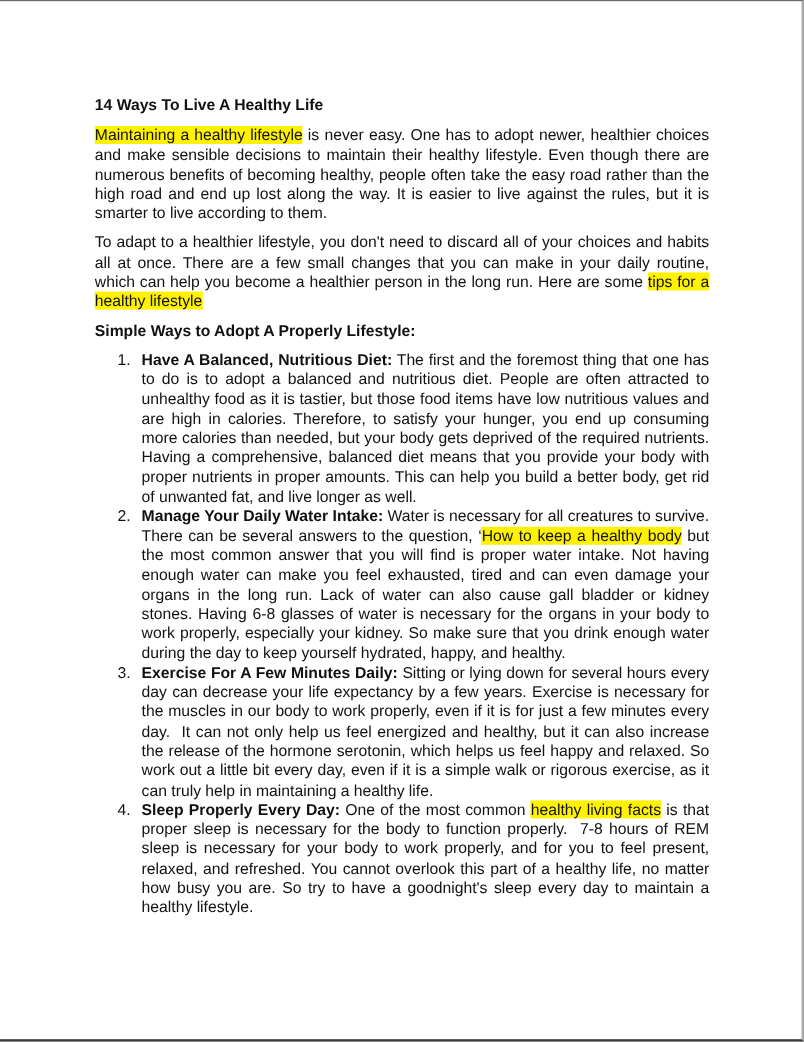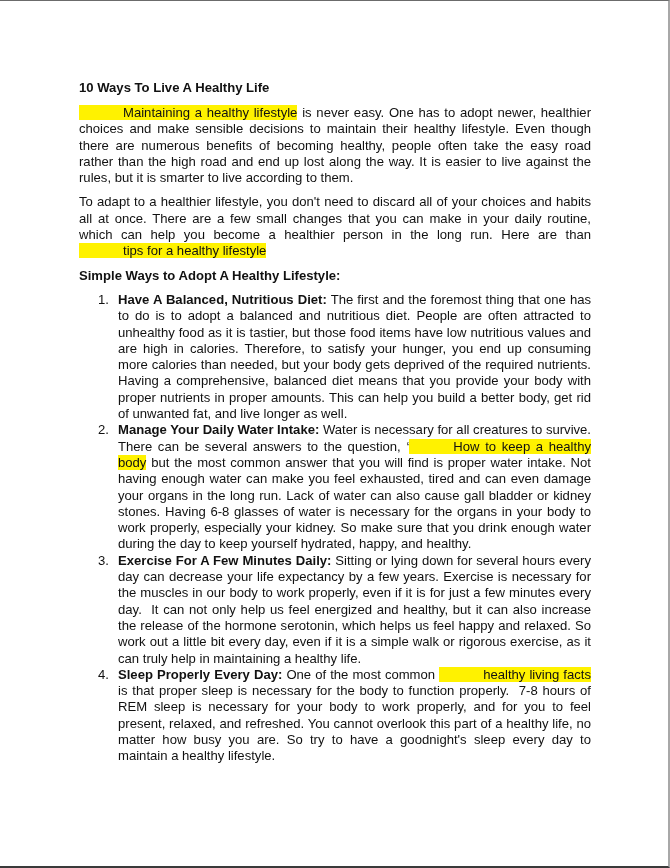--- a/index.html
+++ b/index.html
@@ -43,21 +43,20 @@
       margin: 0 0 8px 0;
       text-align: justify;
     }
     .subhead {
       font-weight: bold;
       margin: 0 0 8px 0;
       line-height: 16.3px;
     }
     .hl {
       background: #fff200;
-      padding-left: 44px;
     }
     ol {
       margin: 0;
       padding: 0;
       list-style: none;
     }
     li {
       position: relative;
       padding-left: 39px;
       text-align: justify;
@@ -71,27 +70,27 @@
     .lead {
       font-weight: bold;
       margin-top: 16px;
     }
   </style>
 </head>
 <body>
 
 <div class="frame">
   <div class="page">
-    <div class="title">10 Ways To Live A Healthy Life</div>
+    <div class="title">14 Ways To Live A Healthy Life</div>
 
     <p><span class="hl" style="background: rgb(255, 242, 0);">Maintaining a healthy lifestyle</span><span> is never easy. One has to adopt newer, healthier choices and make sensible decisions to maintain their healthy lifestyle. Even though there are numerous benefits of becoming healthy, people often take the easy road rather than the high road and end up lost along the way. It is easier to live against the rules, but it is smarter to live according to them.</span></p>
 
-    <p><span>To adapt to a healthier lifestyle, you don't need to discard all of your choices and habits all at once. There are a few small changes that you can make in your daily routine, which can help you become a healthier person in the long run. Here are than </span><span class="hl" style="background: rgb(255, 242, 0);">tips for a healthy lifestyle</span></p>
+    <p><span>To adapt to a healthier lifestyle, you don't need to discard all of your choices and habits all at once. There are a few small changes that you can make in your daily routine, which can help you become a healthier person in the long run. Here are some </span><span class="hl" style="background: rgb(255, 242, 0);">tips for a healthy lifestyle</span></p>
 
-    <div class="subhead">Simple Ways to Adopt A Healthy Lifestyle:</div>
+    <div class="subhead">Simple Ways to Adopt A Properly Lifestyle:</div>
 
     <ol>
       <li>
         <span class="num">1.</span><span class="lead">Have A Balanced, Nutritious Diet:</span><span> The first and the foremost thing that one has to do is to adopt a balanced and nutritious diet. People are often attracted to unhealthy food as it is tastier, but those food items have low nutritious values and are high in calories. Therefore, to satisfy your hunger, you end up consuming more calories than needed, but your body gets deprived of the required nutrients. Having a comprehensive, balanced diet means that you provide your body with proper nutrients in proper amounts. This can help you build a better body, get rid of unwanted fat, and live longer as well.</span>
       </li>
       <li>
         <span class="num">2.</span><span class="lead">Manage Your Daily Water Intake:</span><span> Water is necessary for all creatures to survive. There can be several answers to the question, ‘</span><span class="hl" style="background: rgb(255, 242, 0);">How to keep a healthy body</span><span> but the most common answer that you will find is proper water intake. Not having enough water can make you feel exhausted, tired and can even damage your organs in the long run. Lack of water can also cause gall bladder or kidney stones. Having 6-8 glasses of water is necessary for the organs in your body to work properly, especially your kidney. So make sure that you drink enough water during the day to keep yourself hydrated, happy, and healthy.</span>
       </li>
       <li>
         <span class="num">3.</span><span class="lead">Exercise For A Few Minutes Daily:</span><span> Sitting or lying down for several hours every day can decrease your life expectancy by a few years. Exercise is necessary for the muscles in our body to work properly, even if it is for just a few minutes every day.&nbsp; It can not only help us feel energized and healthy, but it can also increase the release of the hormone serotonin, which helps us feel happy and relaxed. So work out a little bit every day, even if it is a simple walk or rigorous exercise, as it can truly help in maintaining a healthy life.</span>

